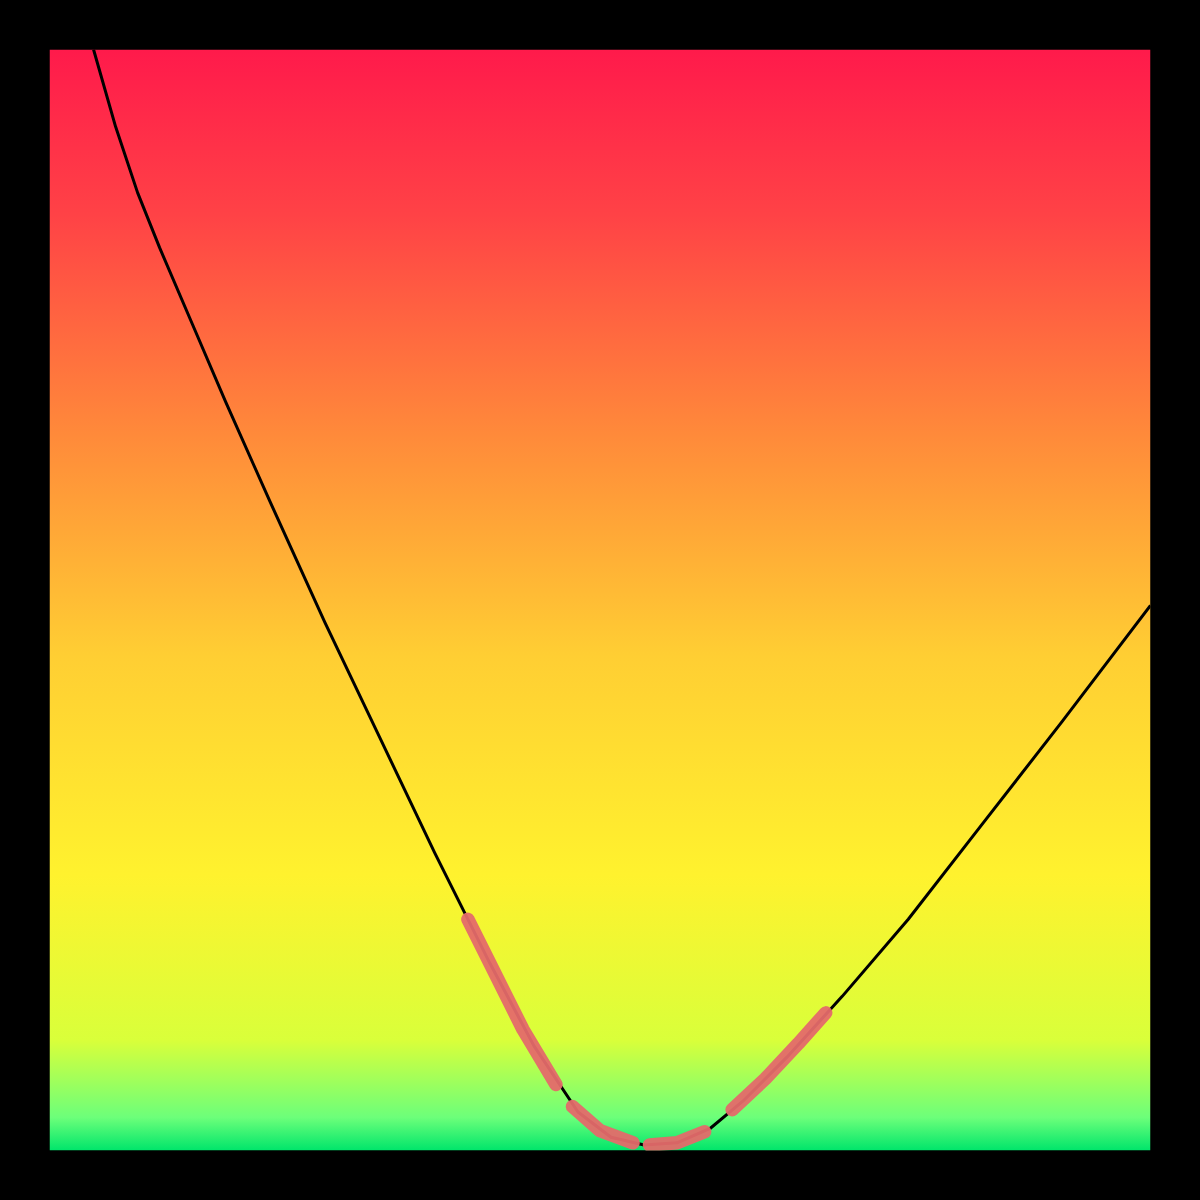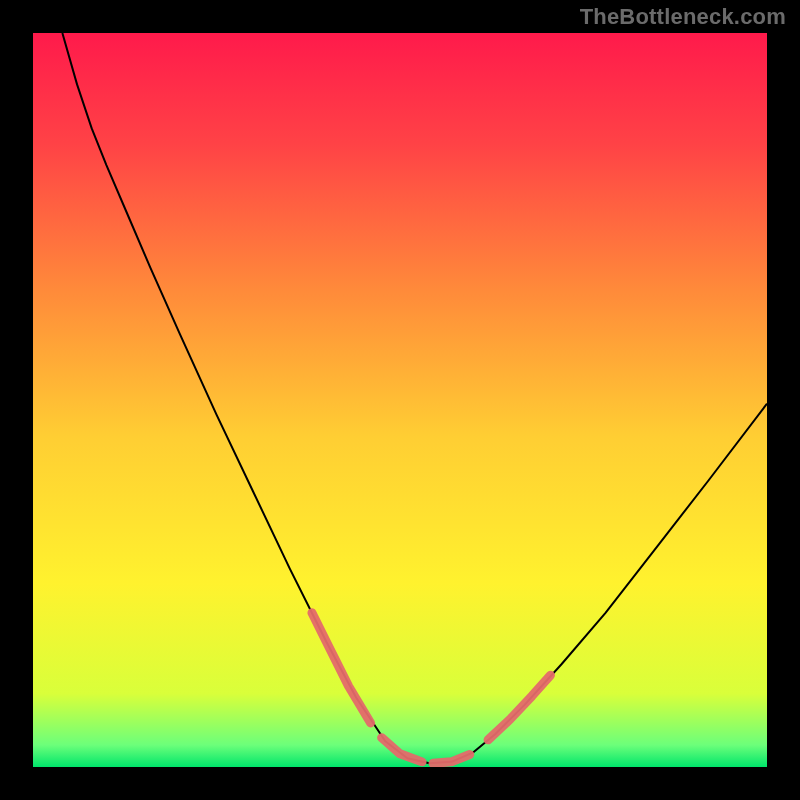--- a/index.html
+++ b/index.html
@@ -43,21 +43,20 @@
     top: 0;
     width: 734px;
     height: 734px;
     display: block;
   }
 </style>
 </head>
 <body>
 
 <div class="frame">
-  <div class="watermark">TheBottleneck.com</div>
 
   <div class="plot-wrap">
     <svg class="plot" viewBox="0 0 734 734" preserveAspectRatio="none">
       <defs>
         <linearGradient id="bg-grad" x1="0" y1="0" x2="0" y2="1">
             <stop offset="0.0%" stop-color="#ff1a4b"></stop>
             <stop offset="15.0%" stop-color="#ff4246"></stop>
             <stop offset="35.0%" stop-color="#ff8a3a"></stop>
             <stop offset="55.0%" stop-color="#ffce33"></stop>
             <stop offset="75.0%" stop-color="#fff22e"></stop>

